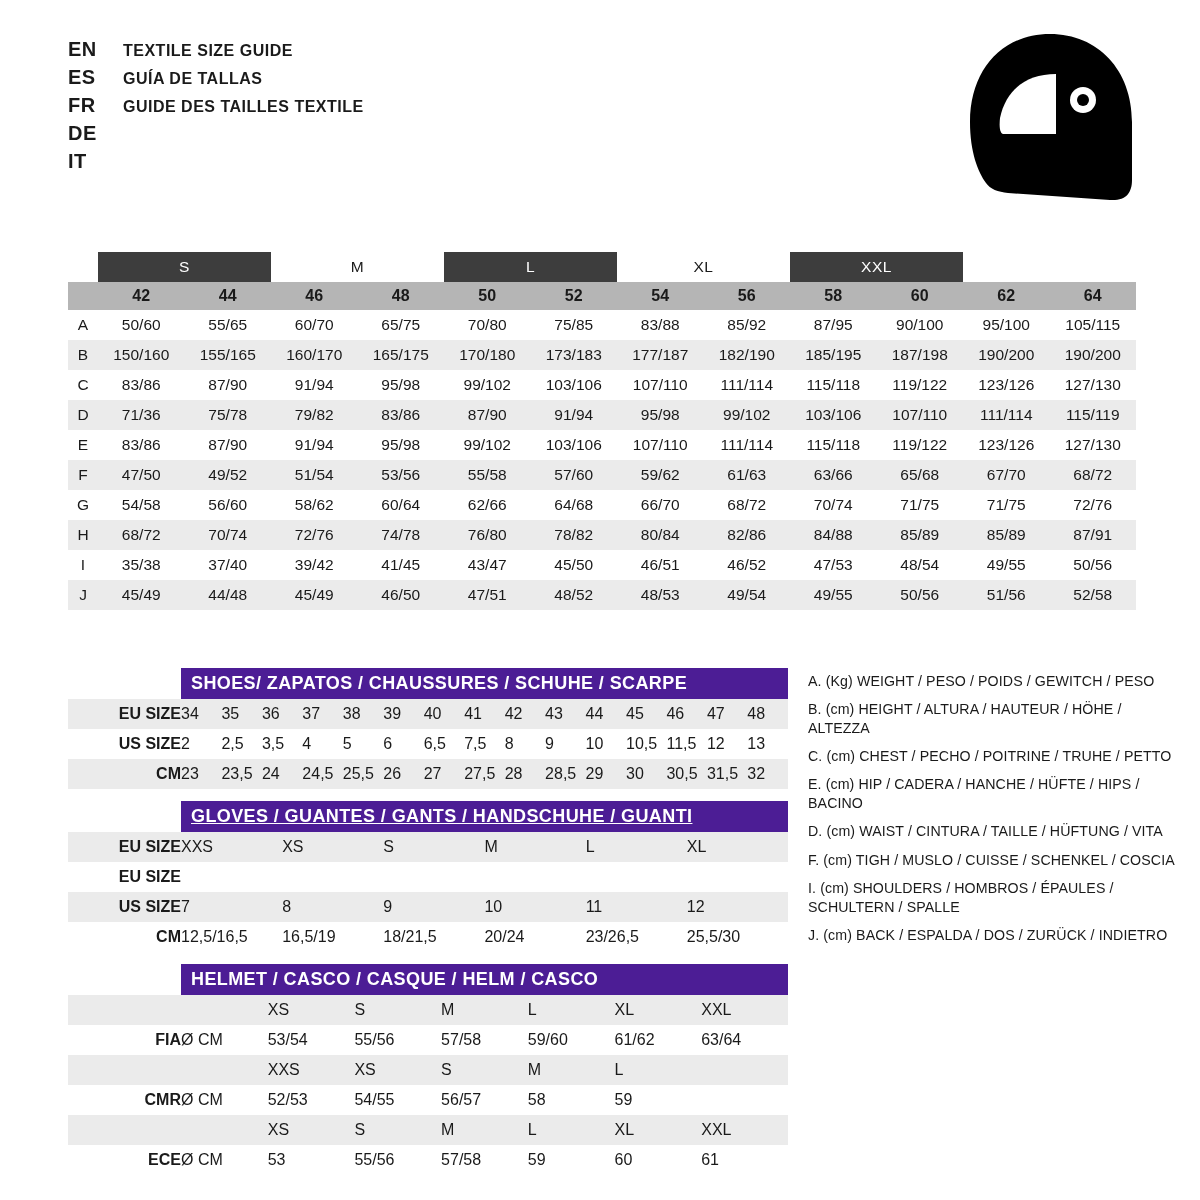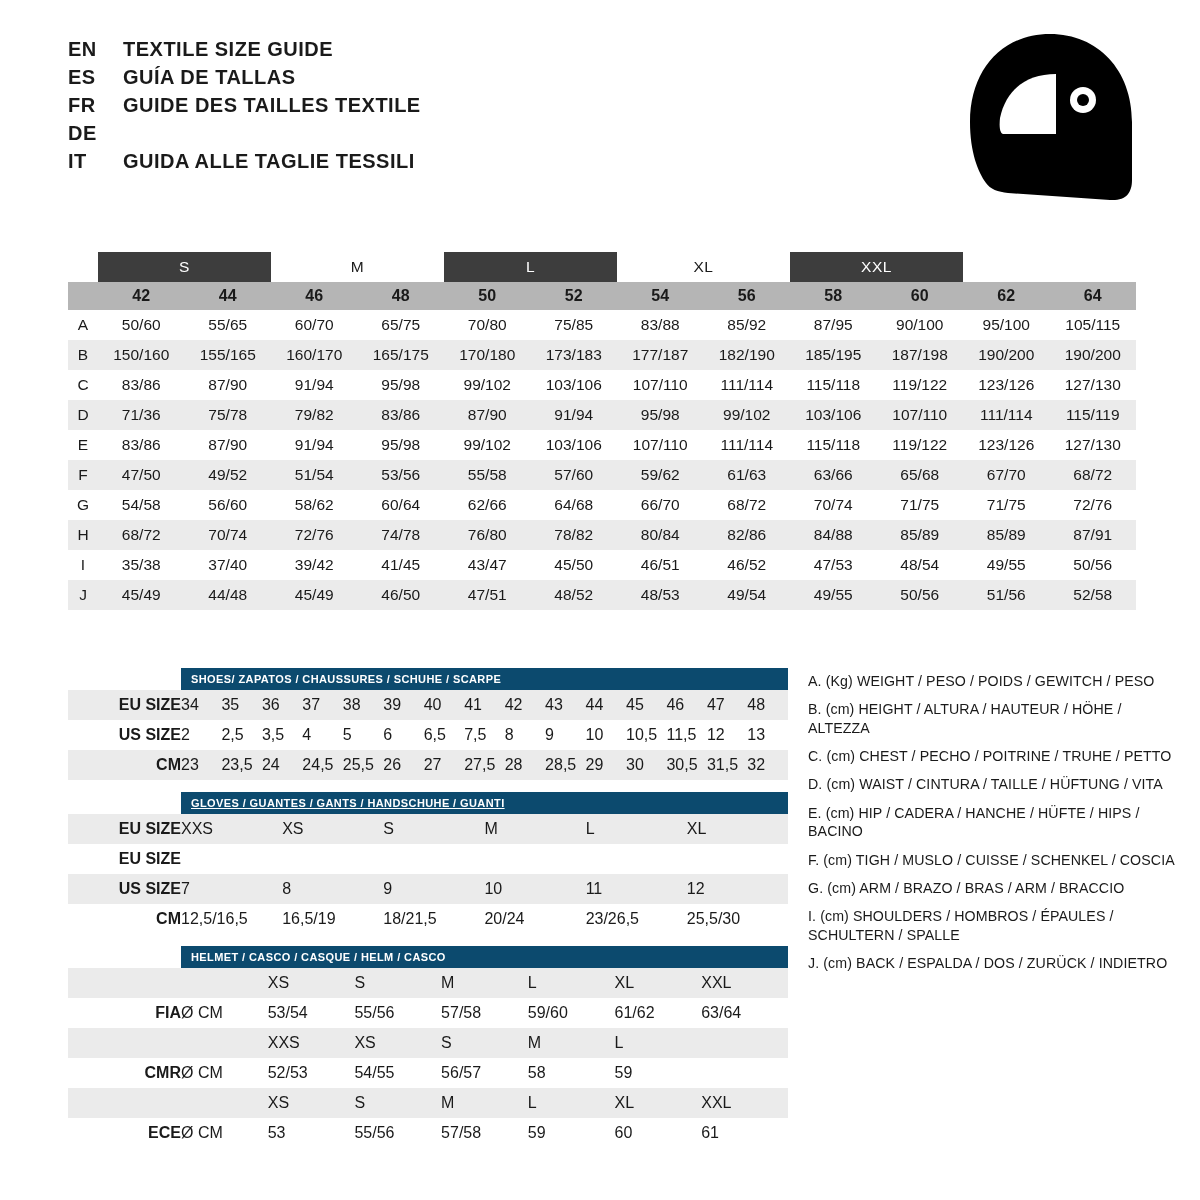--- a/index.html
+++ b/index.html
@@ -10,39 +10,39 @@
     color:#1a1a1a;
     position:relative;
     overflow:hidden;
   }
   .page{position:relative;width:1200px;height:984px;}
 
   
   .header{position:absolute;left:68px;top:38px;}
   .header-row{display:flex;align-items:baseline;margin-bottom:5px;}
   .hdr-lang{width:55px;font-size:20px;font-weight:bold;letter-spacing:0.5px;}
-  .hdr-text{font-size:20px;font-weight:bold;letter-spacing:0.5px;}
+  .hdr-text{font-size:16px;font-weight:bold;letter-spacing:0.5px;}
 
   
   .helmet{position:absolute;right:60px;top:30px;}
 
   
   .main-table{position:absolute;left:68px;top:252px;width:1068px;border-collapse:collapse;}
   .main-table td,.main-table th{font-size:15.5px;text-align:center;padding:0;height:30px;font-weight:normal;}
   .sz-band{background:#3d3d3d;color:#fff;font-weight:bold;font-size:16px;letter-spacing:0.5px;}
   .sz-band-plain{background:#fff;color:#1a1a1a;font-weight:bold;font-size:16px;letter-spacing:0.5px;}
   .num-row td{background:#b5b5b5;font-weight:bold;font-size:16px;height:28px;}
   .row-light td{background:#ffffff;}
   .row-dark td{background:#ebebeb;}
   .rowlabel{width:30px;font-weight:bold;text-align:center;}
   .c0{width:30px;}
 
   
   .lower{position:absolute;left:68px;top:668px;width:720px;}
-  .sec-title{background:#0c4a6e;color:#fff;font-weight:bold;font-size:11px;letter-spacing:0.4px;padding:5px 10px;margin-left:113px;width:calc(100% - 113px);box-sizing:border-box;}
+  .sec-title{background:#4c1d95;color:#fff;font-weight:bold;font-size:18px;letter-spacing:0.4px;padding:5px 10px;margin-left:113px;width:calc(100% - 113px);box-sizing:border-box;}
   .sub-table{border-collapse:collapse;width:100%;table-layout:fixed;}
   .sub-table td{font-size:16px;height:30px;padding:0;}
   .lbl{width:113px;font-weight:bold;font-size:15.5px;padding-left:0;text-align:right;}
   .r-light td{background:#ffffff;}
   .r-dark td{background:#ebebeb;}
   .val{text-align:left;padding-left:4px;}
 
   
   .legend{position:absolute;left:808px;top:672px;width:375px;}
   .legend p{margin:0 0 9.5px 0;font-size:14.2px;line-height:1.32;letter-spacing:0.1px;}
@@ -63,21 +63,20 @@
     </div>
     <div class="header-row">
       <span class="hdr-lang">FR</span>
       <span class="hdr-text">GUIDE DES TAILLES TEXTILE</span>
     </div>
     <div class="header-row">
       <span class="hdr-lang">DE</span>
     </div>
     <div class="header-row">
       <span class="hdr-lang">IT</span>
-      <span class="hdr-text">GUIDA ALLE TAGLIE TESSILI</span>
     </div>
   </div>
 
   <div class="helmet">
     <svg width="180" height="175" viewBox="0 0 180 175">
       <path d="M90 4 C42 4 10 40 10 92 C10 122 18 142 26 153 C30 159 38 162 48 163 L150 170 C166 171 172 163 172 150 L172 92 C172 40 138 4 90 4 Z" fill="#000000"></path>
       <path d="M40 88 C46 60 66 44 96 44 L96 104 L44 104 C40 104 39 98 40 88 Z" fill="#ffffff"></path>
       <circle cx="123" cy="70" r="13" fill="#ffffff"></circle>
       <circle cx="123" cy="70" r="6" fill="#000000"></circle>
     </svg>
@@ -431,21 +430,20 @@
           <td class="val">61</td>
         </tr>
       </tbody>
     </table>
   </div>
 
   <div class="legend">
     <p>A. (Kg) WEIGHT / PESO / POIDS / GEWITCH / PESO</p>
     <p>B. (cm) HEIGHT / ALTURA / HAUTEUR / HÖHE / ALTEZZA</p>
     <p>C. (cm) CHEST / PECHO / POITRINE / TRUHE / PETTO</p>
+    <p>E. (cm) HIP / CADERA / HANCHE / HÜFTE / HIPS / BACINO</p>
     <p>D. (cm) WAIST / CINTURA / TAILLE / HÜFTUNG / VITA</p>
-    <p>E. (cm) HIP / CADERA / HANCHE / HÜFTE / HIPS / BACINO</p>
     <p>F. (cm) TIGH / MUSLO / CUISSE / SCHENKEL / COSCIA</p>
-    <p>G. (cm) ARM / BRAZO / BRAS / ARM / BRACCIO</p>
     <p>I. (cm) SHOULDERS / HOMBROS / ÉPAULES / SCHULTERN / SPALLE</p>
     <p>J. (cm) BACK / ESPALDA / DOS / ZURÜCK / INDIETRO</p>
   </div>
 
 </div>
 
 </body></html>

